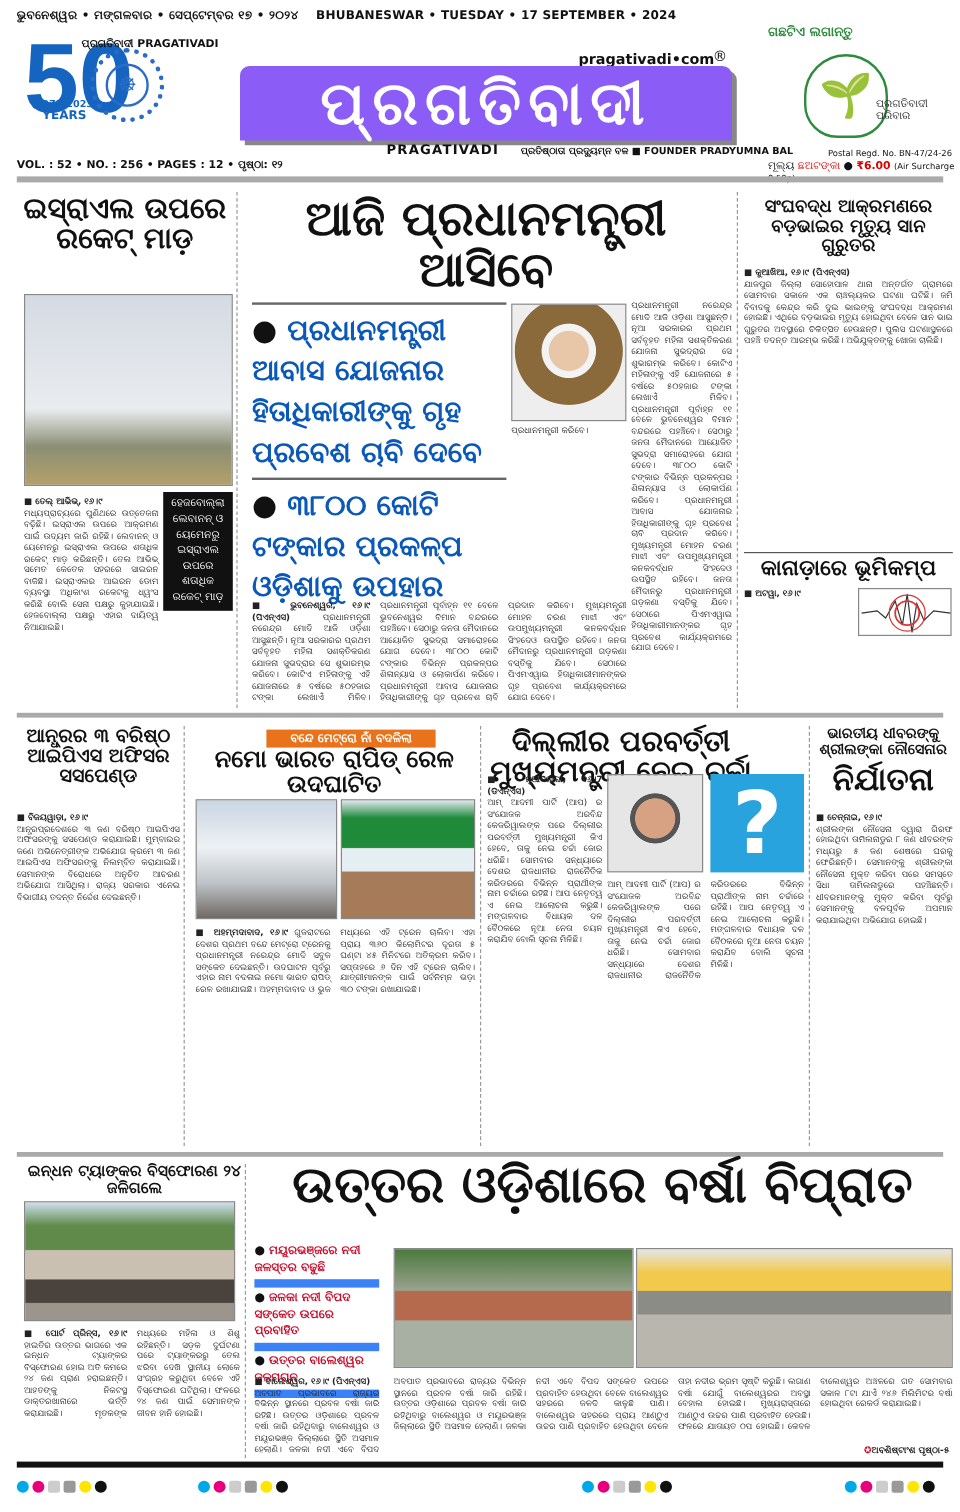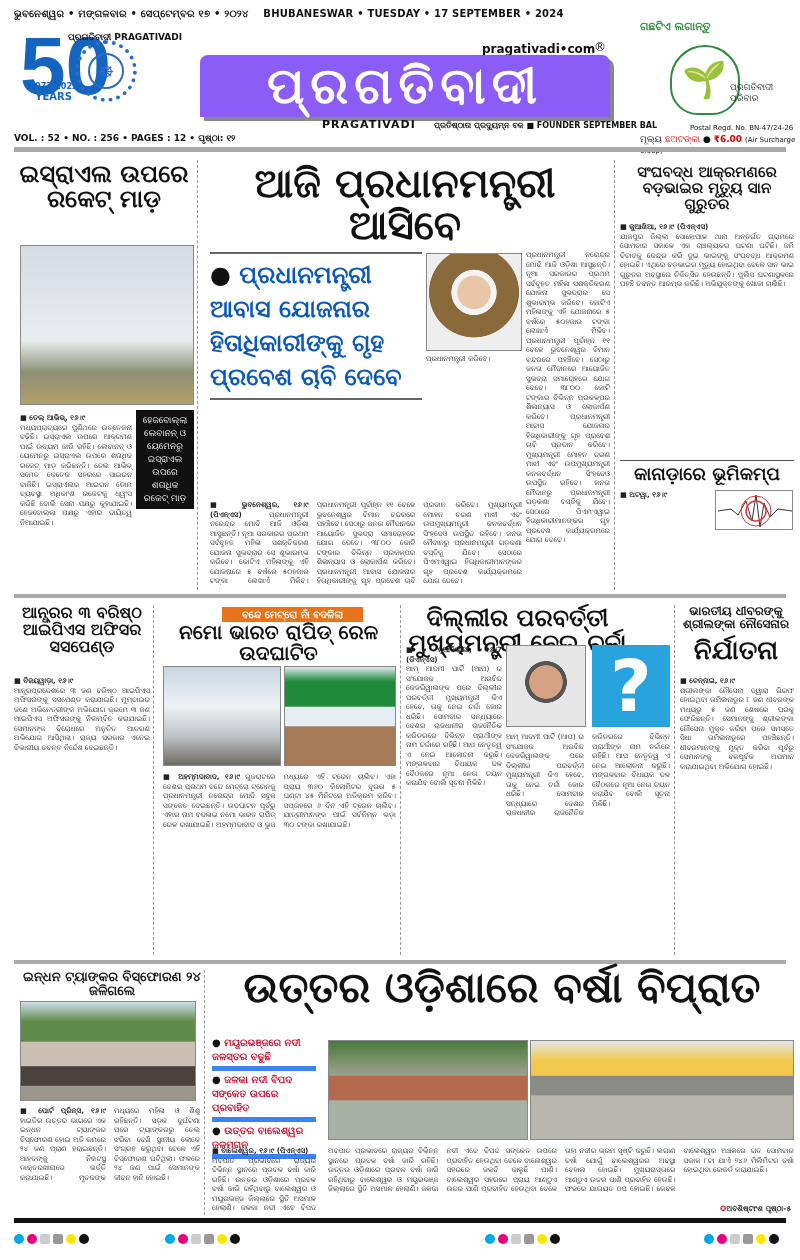--- a/index.html
+++ b/index.html
@@ -29,21 +29,21 @@
 .h-big{font-weight:bold;line-height:1.05;text-align:center}
 .body-text{font-size:7.2px;line-height:9.5px;color:#222;text-align:justify}
 .img{background:linear-gradient(160deg,#d8dde4,#9aa3ad);border:1px solid #888}
 .bullet-blue{color:#0a58b8;font-size:24px;font-weight:bold;line-height:34px}
 .bullet-blue .dot{color:#111}
 .sep{height:2px;background:#666;margin:4px 0}
 .dateline{font-weight:bold}
 .boxdark{background:#111;color:#fff;font-size:9px;text-align:center;padding:4px;line-height:13px}
 .tag-orange{background:#e8731b;color:#fff;font-size:10px;font-weight:bold;padding:2px 20px}
 .red-bullets{font-size:10px;color:#c8102e;font-weight:bold;line-height:14px}
-.red-bullets div{border-bottom:5px solid #3b82f6;padding:2px 0}
+.red-bullets div{border-bottom:7px solid #3b82f6;padding:2px 0}
 .red-bullets .dot{color:#111}
 .regmarks{display:flex;gap:3px;align-items:center}
 .rm{width:10px;height:10px;border-radius:50%}
 .col-text{column-gap:8px}
 </style>
 </head>
 <body>
 
 <div class="abs topline">
   <span>ଭୁବନେଶ୍ୱର • ମଙ୍ଗଳବାର • ସେପ୍ଟେମ୍ବର ୧୭ • ୨୦୨୪</span>
@@ -61,21 +61,21 @@
 <div class="abs years">
   <div>(1973-2023)</div>
   <div style="font-size:10px">YEARS</div>
 </div>
 
 <div class="abs tagline">ଓଡ଼ିଶାର ଏକମାତ୍ର ନିରପେକ୍ଷ ଦୈନିକ</div>
 <div class="abs webaddr">pragativadi•com</div>
 <div class="abs reg">®</div>
 <div class="abs masthead">ପ୍ରଗତିବାଦୀ</div>
 <div class="abs brandsub">PRAGATIVADI</div>
-<div class="abs founder">ପ୍ରତିଷ୍ଠାତା ପ୍ରଦ୍ୟୁମ୍ନ ବଳ ■ FOUNDER SEPTEMBER BAL</div>
+<div class="abs founder">ପ୍ରତିଷ୍ଠାତା ପ୍ରଦ୍ୟୁମ୍ନ ବଳ ■ FOUNDER PRADYUMNA BAL</div>
 
 <div class="abs green-logo">
   <div style="font-weight:bold;font-size:11px">ଗଛଟିଏ ଲଗାନ୍ତୁ</div>
   <div class="plant">🌱</div>
   <div style="position:absolute;right:0;top:62px;font-size:9px;color:#222;width:50px">ପ୍ରଗତିବାଦୀ ପରିବାର</div>
 </div>
 
 <div class="abs postal">Postal Regd. No. BN-47/24-26</div>
 <div class="abs price">
   <span>ମୂଲ୍ୟ</span>
@@ -94,20 +94,21 @@
 </div>
 <div class="abs boxdark" style="left:136px;top:410px;width:58px">ହେଜବୋଲ୍ଲା ଲେବାନନ୍ ଓ ୟେମେନରୁ ଇସ୍ରାଏଲ ଉପରେ ଶତାଧିକ ରକେଟ୍ ମାଡ଼</div>
 
 <div class="abs vrule" style="left:197px;top:160px;height:430px"></div>
 
 <div class="abs h-big" style="left:200px;top:162px;width:410px;font-size:40px">ଆଜି ପ୍ରଧାନମନ୍ତ୍ରୀ ଆସିବେ</div>
 <div class="abs" style="left:210px;top:248px;width:212px">
   <div class="sep"></div>
   <div class="bullet-blue"><span class="dot">● </span><span>ପ୍ରଧାନମନ୍ତ୍ରୀ ଆବାସ ଯୋଜନାର ହିତାଧିକାରୀଙ୍କୁ ଗୃହ ପ୍ରବେଶ ଚାବି ଦେବେ</span></div>
   <div class="sep"></div>
+  <div class="bullet-blue"><span class="dot">● </span><span>୩୮୦୦ କୋଟି ଟଙ୍କାର ପ୍ରକଳ୍ପ ଓଡ଼ିଶାକୁ ଉପହାର</span></div>
 </div>
 <div class="abs img" style="left:426px;top:253px;width:96px;height:98px;background:radial-gradient(circle at 50% 40%,#e8c7a8 0 22%,#f3f3f3 23% 30%,#8a6a3a 31% 60%,#eeeeee 61%)"></div>
 <div class="abs body-text" style="left:426px;top:354px;width:96px;height:230px;overflow:hidden">
   <div>ପ୍ରଧାନମନ୍ତ୍ରୀ କରିବେ।</div>
 </div>
 <div class="abs body-text" style="left:526px;top:250px;width:84px;height:330px;overflow:hidden">ପ୍ରଧାନମନ୍ତ୍ରୀ ନରେନ୍ଦ୍ର ମୋଦି ଆଜି ଓଡ଼ିଶା ଆସୁଛନ୍ତି। ନୂଆ ସରକାରର ପ୍ରଥମ ସର୍ବବୃହତ ମହିଳା ସଶକ୍ତିକରଣ ଯୋଜନା ସୁଭଦ୍ରାର ସେ ଶୁଭାରମ୍ଭ କରିବେ। କୋଟିଏ ମହିଳାଙ୍କୁ ଏହି ଯୋଜନାରେ ୫ ବର୍ଷରେ ୫୦ହଜାର ଟଙ୍କା ଲେଖାଏଁ ମିଳିବ। ପ୍ରଧାନମନ୍ତ୍ରୀ ପୂର୍ବାହ୍ନ ୧୧ ବେଳେ ଭୁବନେଶ୍ୱର ବିମାନ ବନ୍ଦରରେ ପହଞ୍ଚିବେ। ସେଠାରୁ ଜନତା ମୈଦାନରେ ଆୟୋଜିତ ସୁଭଦ୍ରା ସମାରୋହରେ ଯୋଗ ଦେବେ। ୩୮୦୦ କୋଟି ଟଙ୍କାର ବିଭିନ୍ନ ପ୍ରକଳ୍ପର ଶିଳାନ୍ୟାସ ଓ ଲୋକାର୍ପଣ କରିବେ। ପ୍ରଧାନମନ୍ତ୍ରୀ ଆବାସ ଯୋଜନାର ହିତାଧିକାରୀଙ୍କୁ ଗୃହ ପ୍ରବେଶ ଚାବି ପ୍ରଦାନ କରିବେ। ମୁଖ୍ୟମନ୍ତ୍ରୀ ମୋହନ ଚରଣ ମାଝୀ ଏବଂ ଉପମୁଖ୍ୟମନ୍ତ୍ରୀ କନକବର୍ଦ୍ଧନ ସିଂହଦେଓ ଉପସ୍ଥିତ ରହିବେ। ଜନତା ମୈଦାନରୁ ପ୍ରଧାନମନ୍ତ୍ରୀ ଗଡ଼କଣା ବସ୍ତିକୁ ଯିବେ। ସେଠାରେ ପିଏମଏୱାଇ ହିତାଧିକାରୀମାନଙ୍କର ଗୃହ ପ୍ରବେଶ କାର୍ଯ୍ୟକ୍ରମରେ ଯୋଗ ଦେବେ।</div>
 <div class="abs body-text col-text" style="left:210px;top:500px;width:312px;height:90px;overflow:hidden;columns:3">
   <span class="dateline">■ ଭୁବନେଶ୍ୱର, ୧୬।୯ (ପିଏନ୍ଏସ)</span>
   <span>ପ୍ରଧାନମନ୍ତ୍ରୀ ନରେନ୍ଦ୍ର ମୋଦି ଆଜି ଓଡ଼ିଶା ଆସୁଛନ୍ତି। ନୂଆ ସରକାରର ପ୍ରଥମ ସର୍ବବୃହତ ମହିଳା ସଶକ୍ତିକରଣ ଯୋଜନା ସୁଭଦ୍ରାର ସେ ଶୁଭାରମ୍ଭ କରିବେ। କୋଟିଏ ମହିଳାଙ୍କୁ ଏହି ଯୋଜନାରେ ୫ ବର୍ଷରେ ୫୦ହଜାର ଟଙ୍କା ଲେଖାଏଁ ମିଳିବ। ପ୍ରଧାନମନ୍ତ୍ରୀ ପୂର୍ବାହ୍ନ ୧୧ ବେଳେ ଭୁବନେଶ୍ୱର ବିମାନ ବନ୍ଦରରେ ପହଞ୍ଚିବେ। ସେଠାରୁ ଜନତା ମୈଦାନରେ ଆୟୋଜିତ ସୁଭଦ୍ରା ସମାରୋହରେ ଯୋଗ ଦେବେ। ୩୮୦୦ କୋଟି ଟଙ୍କାର ବିଭିନ୍ନ ପ୍ରକଳ୍ପର ଶିଳାନ୍ୟାସ ଓ ଲୋକାର୍ପଣ କରିବେ। ପ୍ରଧାନମନ୍ତ୍ରୀ ଆବାସ ଯୋଜନାର ହିତାଧିକାରୀଙ୍କୁ ଗୃହ ପ୍ରବେଶ ଚାବି ପ୍ରଦାନ କରିବେ। ମୁଖ୍ୟମନ୍ତ୍ରୀ ମୋହନ ଚରଣ ମାଝୀ ଏବଂ ଉପମୁଖ୍ୟମନ୍ତ୍ରୀ କନକବର୍ଦ୍ଧନ ସିଂହଦେଓ ଉପସ୍ଥିତ ରହିବେ। ଜନତା ମୈଦାନରୁ ପ୍ରଧାନମନ୍ତ୍ରୀ ଗଡ଼କଣା ବସ୍ତିକୁ ଯିବେ। ସେଠାରେ ପିଏମଏୱାଇ ହିତାଧିକାରୀମାନଙ୍କର ଗୃହ ପ୍ରବେଶ କାର୍ଯ୍ୟକ୍ରମରେ ଯୋଗ ଦେବେ।</span>
 </div>

